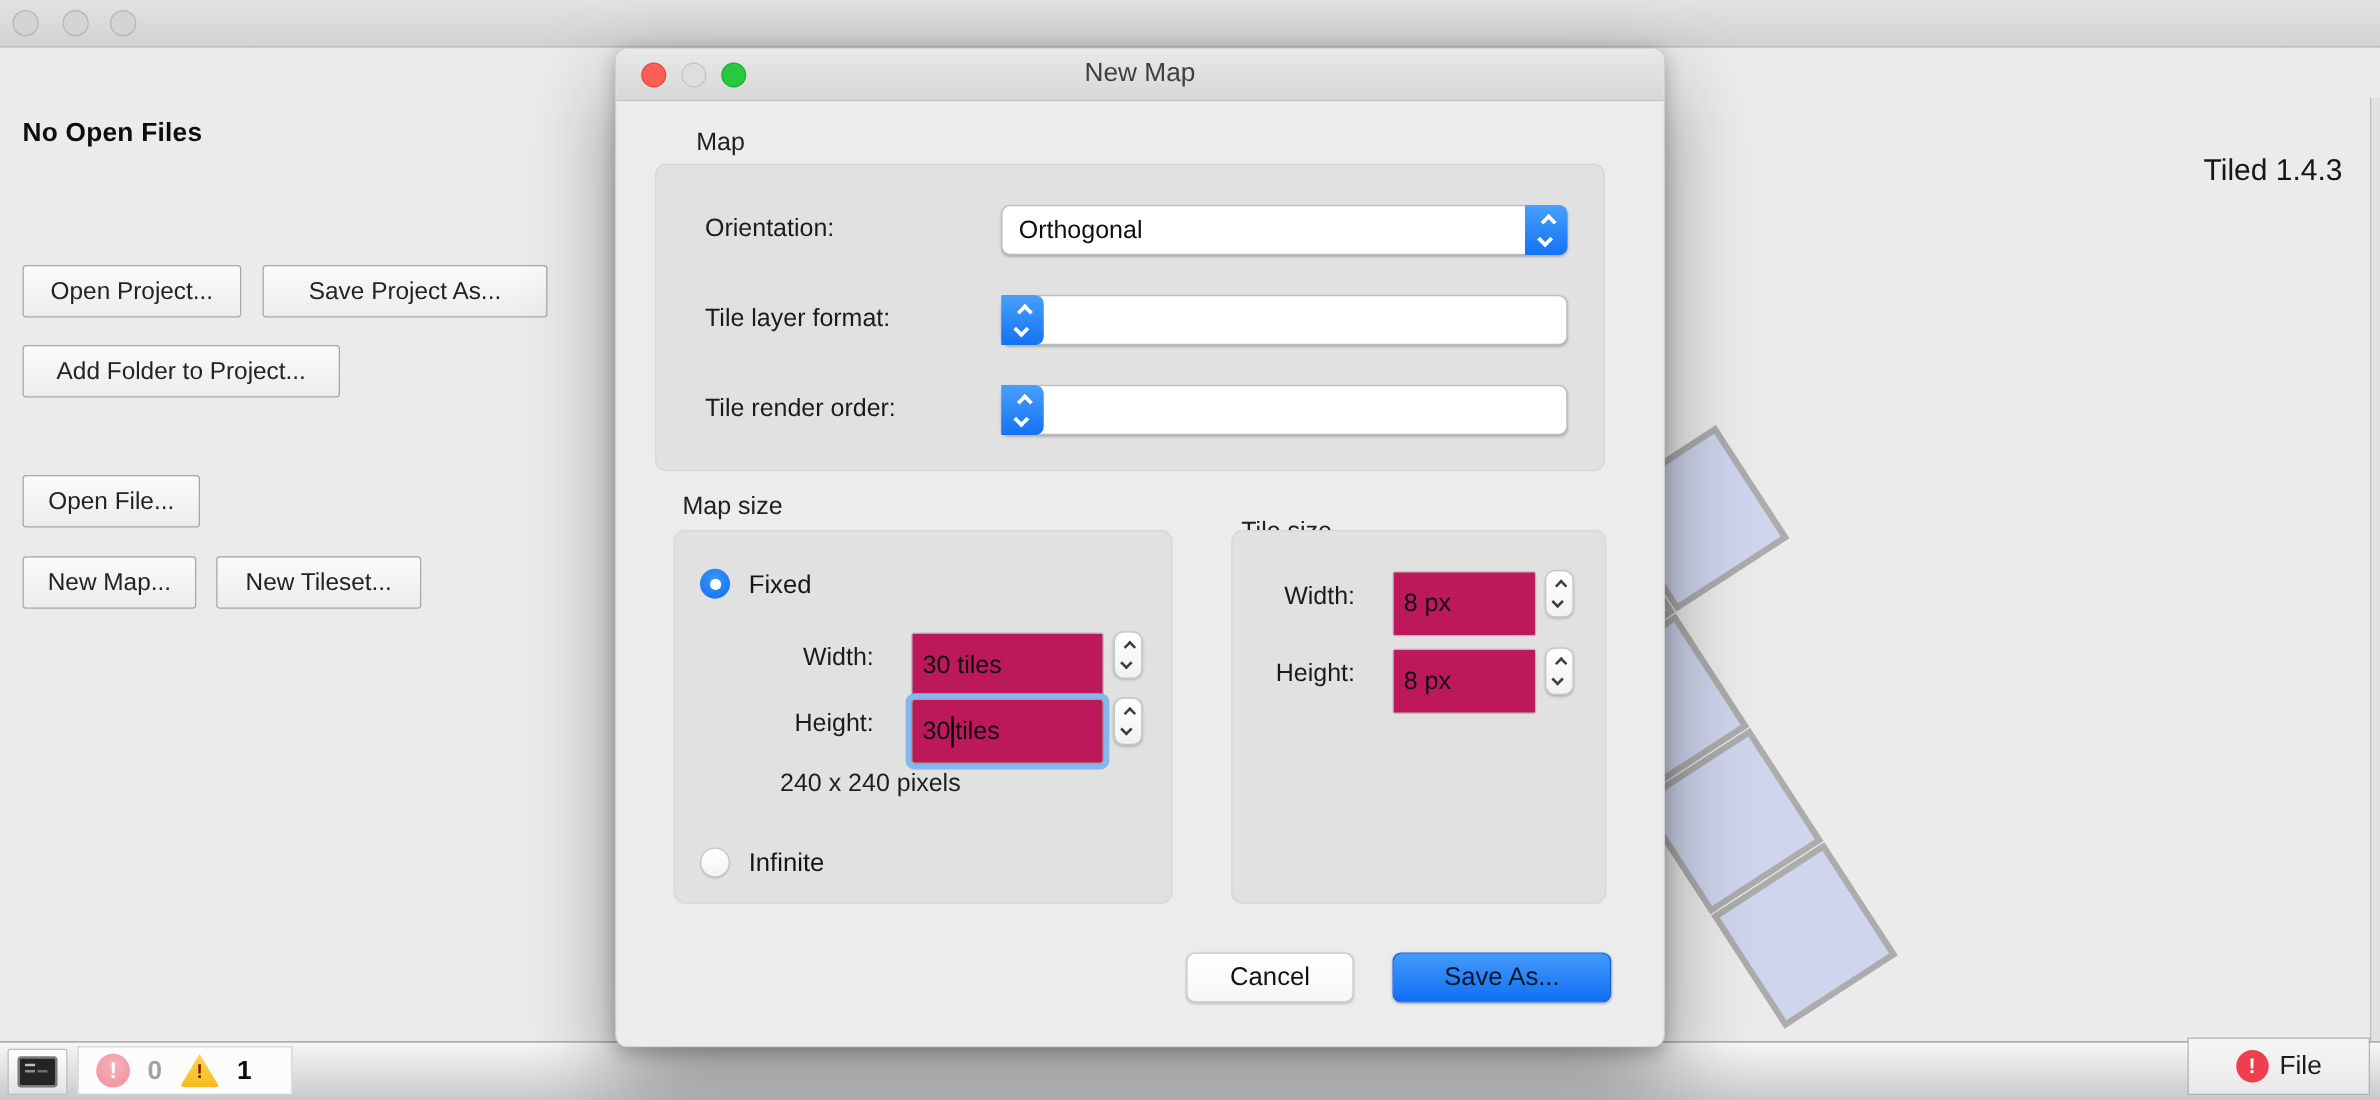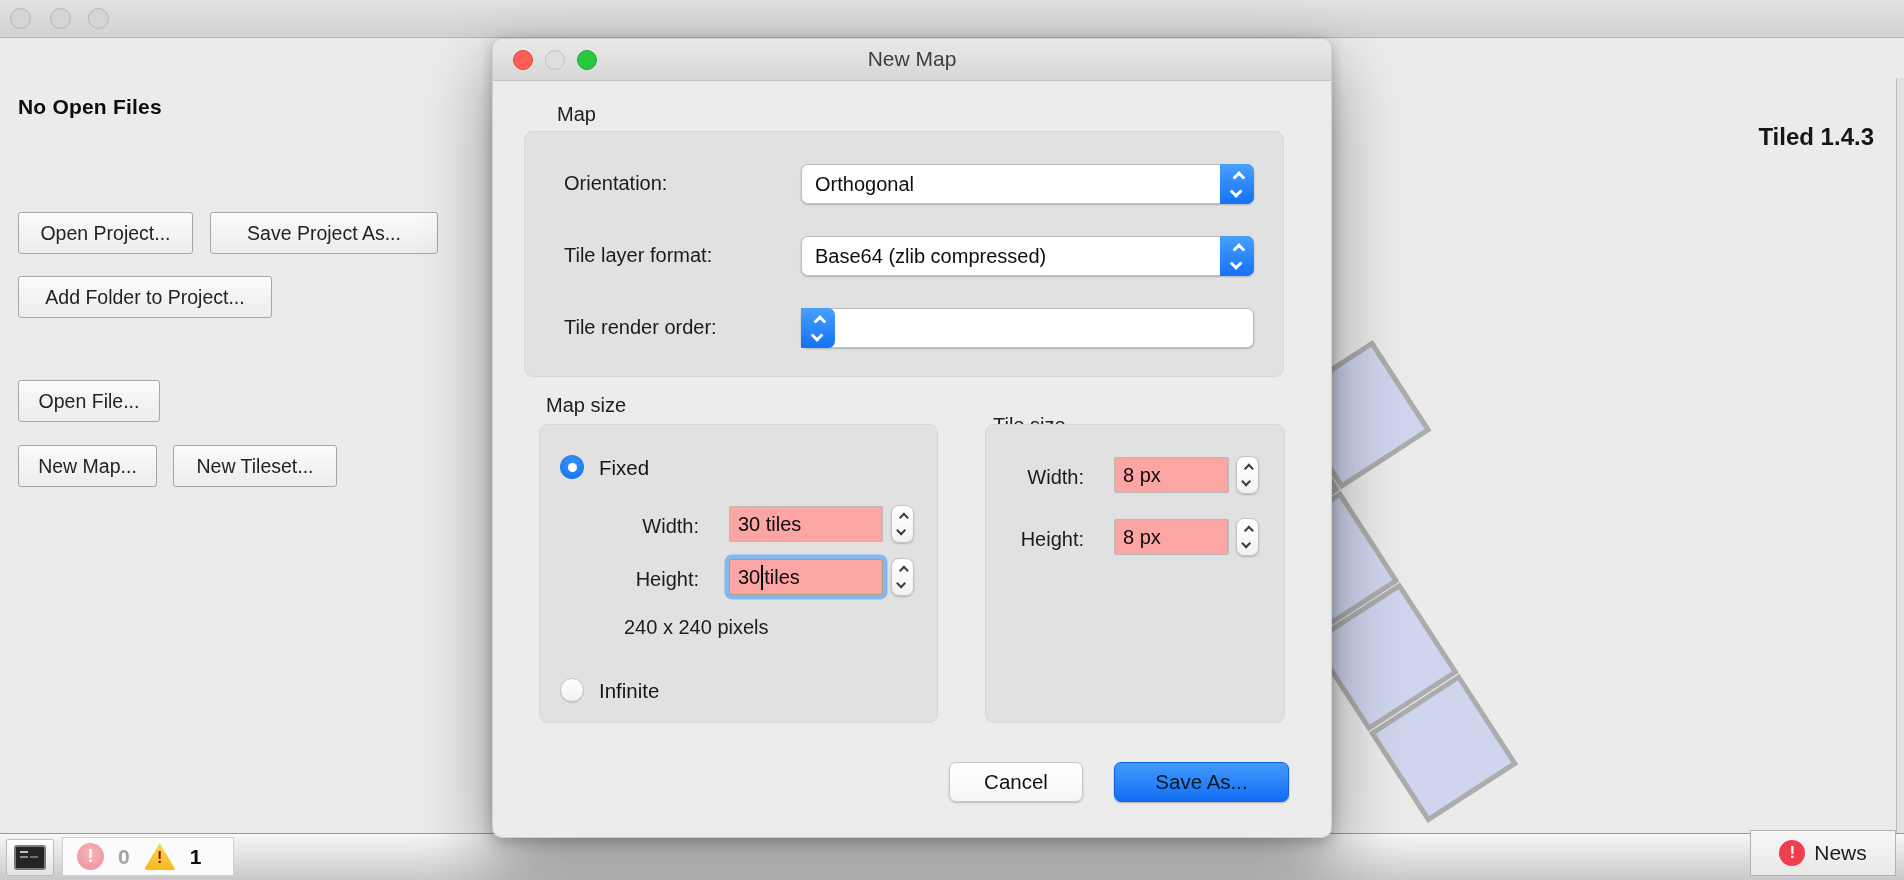--- a/index.html
+++ b/index.html
@@ -25,21 +25,21 @@
   .main-content {
     position:absolute; left:0; top:39px; width:1904px; height:794px;
     background:#ebebeb;
   }
   .h1-title {
     position:absolute; left:18px; top:56px;
     font-size:21px; font-weight:600; color:#0d0d0d; letter-spacing:.2px;
   }
   .version {
     position:absolute; top:84px; right:30px;
-    font-size:24px; font-weight:700; color:#161616;
+    font-size:24px; font-weight:400; color:#161616;
   }
   .btn-plain {
     position:absolute; height:42px;
     background:linear-gradient(#fbfbfb,#ececec);
     border:1px solid #a6a6a6; border-radius:3px;
     font-size:19.5px; color:#232323;
     display:flex; align-items:center; justify-content:center;
     white-space:nowrap; padding:0 14px;
   }
   .right-strip {
@@ -151,21 +151,21 @@
     background:linear-gradient(#47a0fd,#1472f5);
     border-radius:0 7px 7px 0;
     display:flex; flex-direction:column; align-items:center; justify-content:center; gap:5px;
   }
   .cap-chev { width:9px; height:9px; border:solid #fff; border-width:3px 3px 0 0; }
   .cap-up   { transform:rotate(-45deg) translate(1px,1px); }
   .cap-down { transform:rotate(135deg) translate(1px,1px); }
 
   
   .tinput {
-    position:absolute; height:36px; background:#fca5a5;
+    position:absolute; height:52px; background:#be185d;
     border:1px solid #b9b9b9; border-radius:2px;
     font-size:20px; color:#0d0d0d;
     display:flex; align-items:center; padding-left:8px; white-space:pre;
   }
   .tinput.focused {
     border:1px solid #a9a089; border-radius:3px;
     box-shadow:0 0 0 4.5px #85b7ef;
   }
   .caret { display:inline-block; width:2px; height:25px; background:#000; margin:0 1px 0 1px; }
 
@@ -255,21 +255,21 @@
     <div class="err-circle">!</div>
     <div class="count-zero">0</div>
     <div class="warn-tri">
       <div class="tri"></div>
       <div class="bang">!</div>
     </div>
     <div class="count-one">1</div>
   </div>
   <div class="news-btn">
     <div class="news-circle">!</div>
-    <span>News</span>
+    <span>File</span>
   </div>
 </div>
 
 <div class="dialog">
   <div class="dialog-titlebar">
     <div class="light light-close"></div>
     <div class="light light-min"></div>
     <div class="light light-zoom"></div>
     <div class="dialog-title">New Map</div>
   </div>
@@ -281,21 +281,20 @@
   <div class="dropdown" style="top:125px;">
     <div class="dropdown-text">Orthogonal</div>
     <div class="dropdown-cap">
       <div class="cap-chev cap-up"></div>
         <div class="cap-chev cap-down"></div>
     </div>
   </div>
 
   <div class="field-label" style="left:71px; top:205px;">Tile layer format:</div>
   <div class="dropdown" style="top:197px;">
-    <div class="dropdown-text">Base64 (zlib compressed)</div>
     <div class="dropdown-cap">
       <div class="cap-chev cap-up"></div>
         <div class="cap-chev cap-down"></div>
     </div>
   </div>
 
   <div class="field-label" style="left:71px; top:277px;">Tile render order:</div>
   <div class="dropdown" style="top:269px;">
     <div class="dropdown-cap">
       <div class="cap-chev cap-up"></div>

